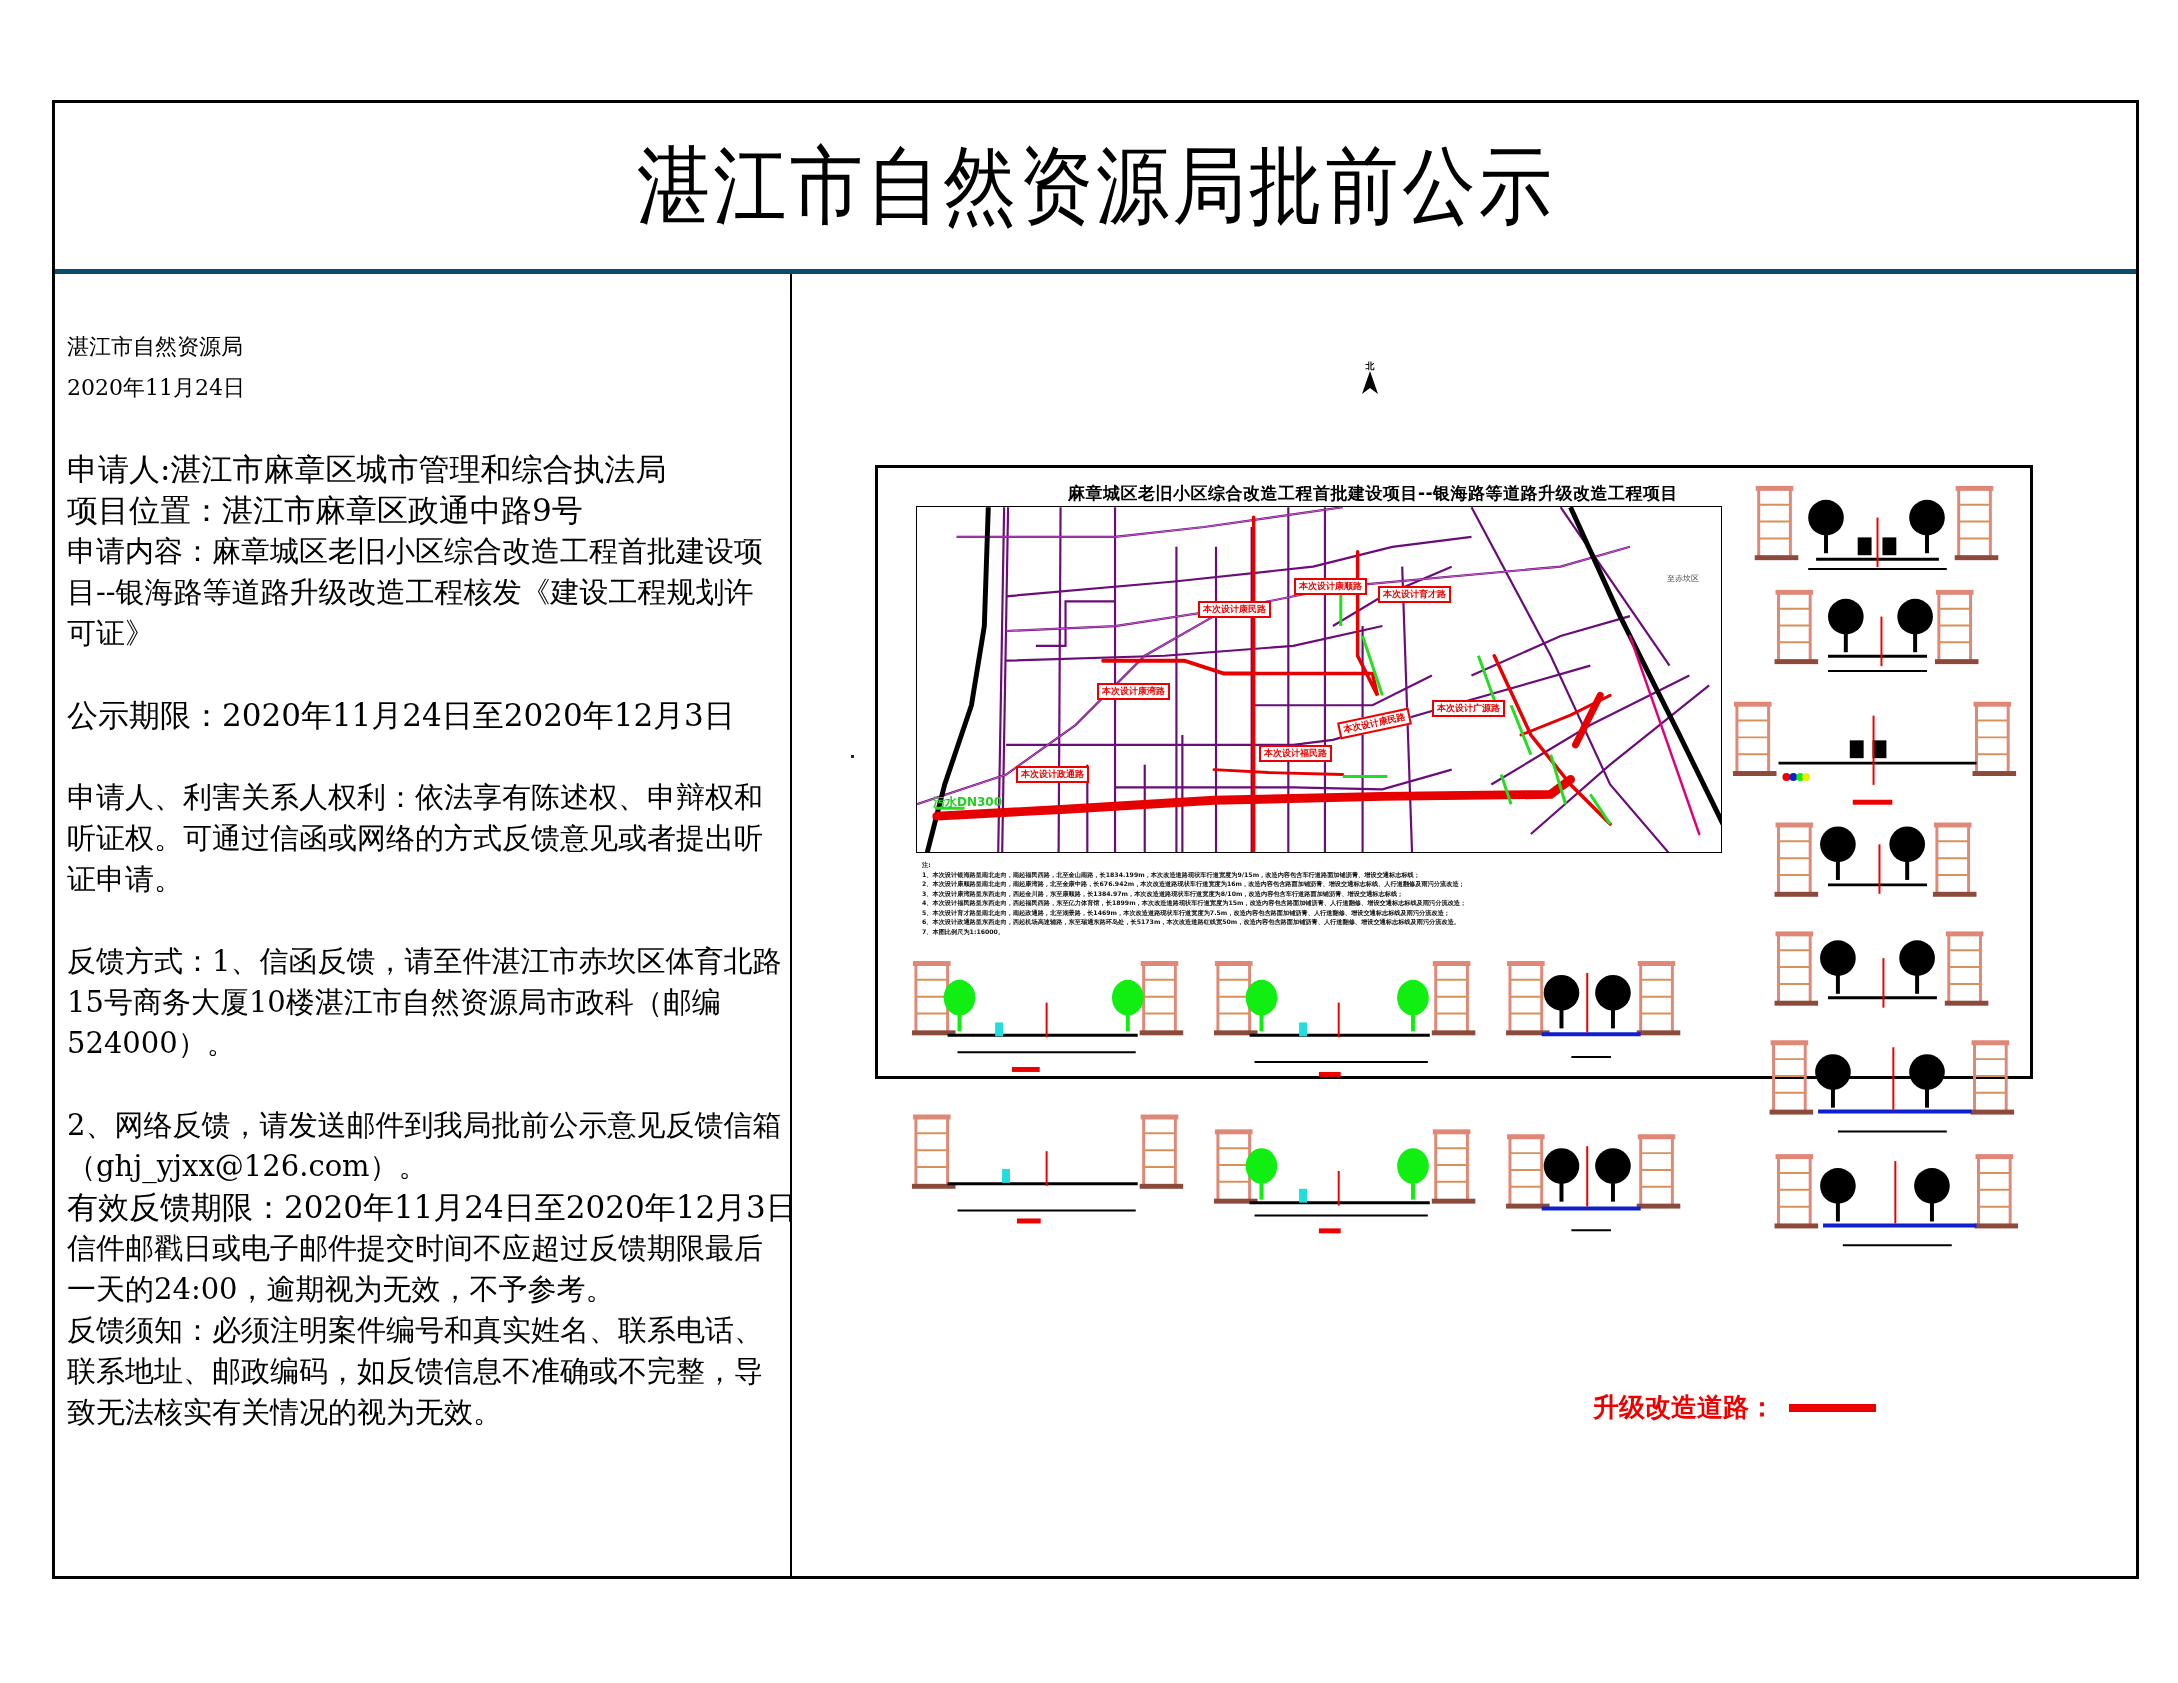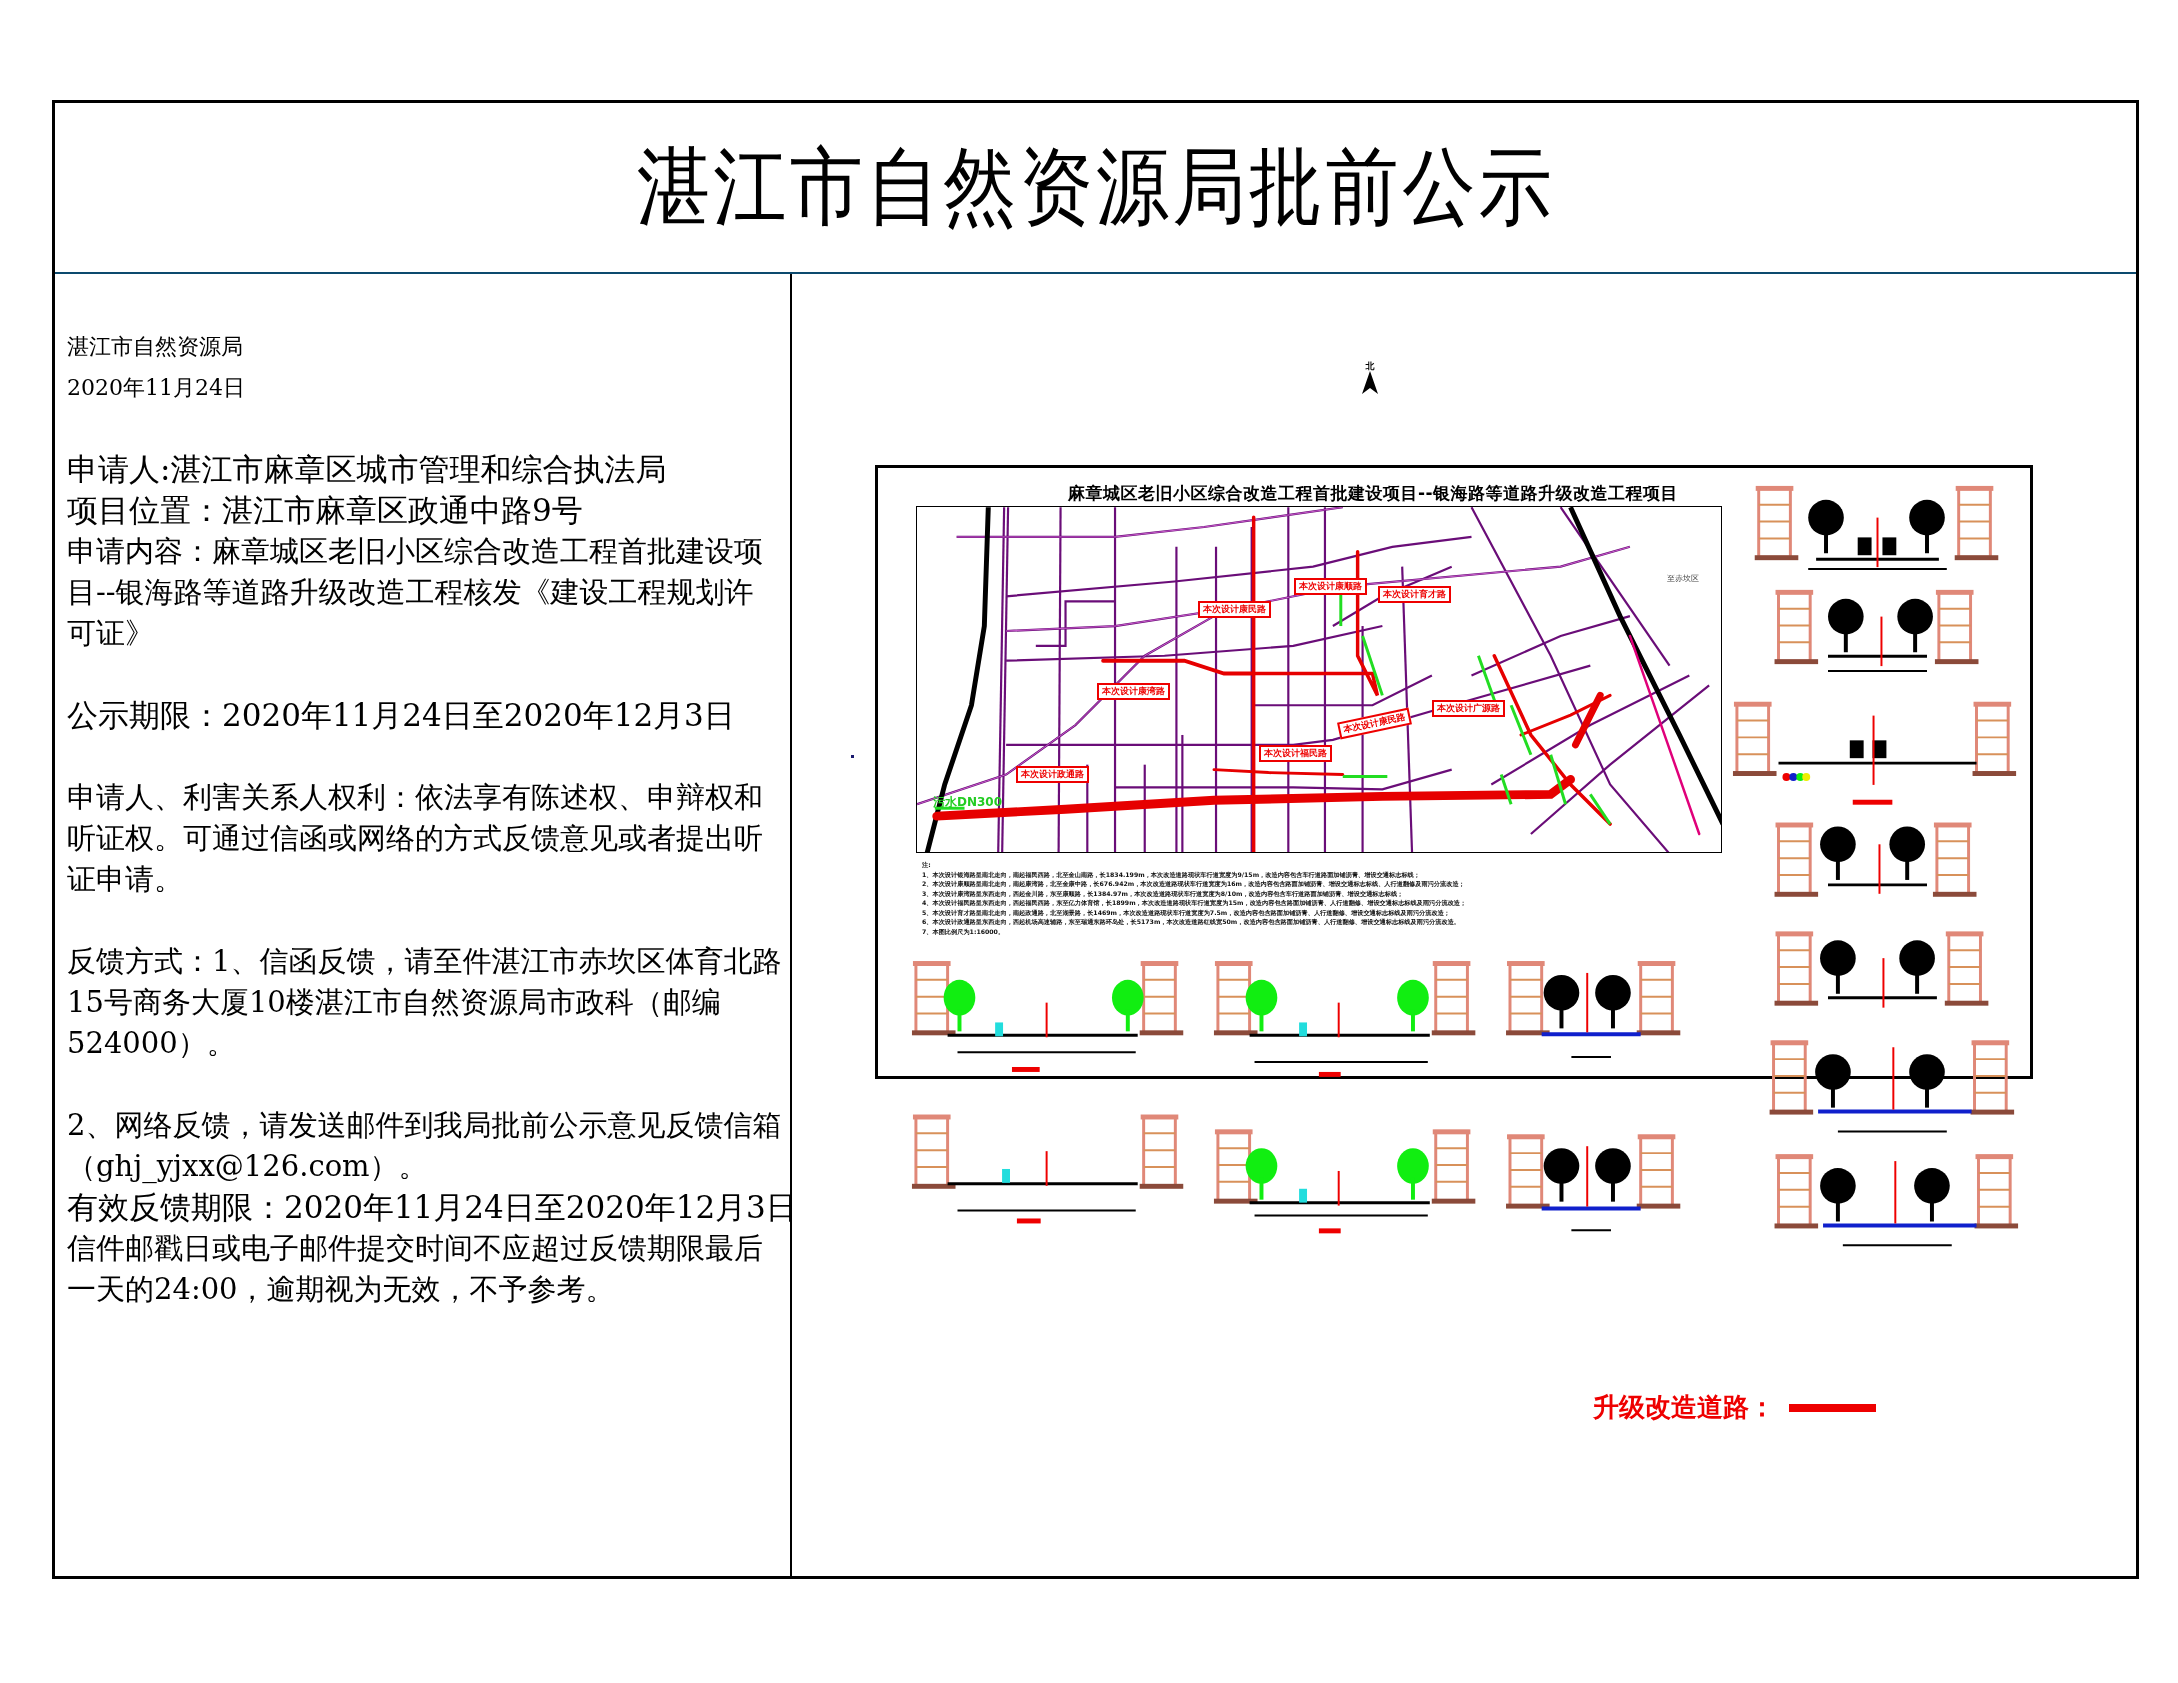--- a/index.html
+++ b/index.html
@@ -1,20 +1,20 @@
 <!DOCTYPE html>
 <html><head>
 <meta charset="utf-8">
 <style>
   * { box-sizing: border-box; margin: 0; padding: 0; }
   html, body { width: 2178px; height: 1683px; background: #ffffff; overflow: hidden; }
   body { position: relative; font-family: "DejaVu Serif", "Liberation Serif", serif; color: #000; }
 
   .frame { position: absolute; left: 52px; top: 100px; width: 2087px; height: 1479px; border: 3px solid #000; }
-  .title-row { position: absolute; left: 0; top: 0; width: 100%; height: 171px; border-bottom: 2px solid #0c4a6e; display: flex; align-items: center; justify-content: center; }
+  .title-row { position: absolute; left: 0; top: 0; width: 100%; height: 171px; border-bottom: 5px solid #0c4a6e; display: flex; align-items: center; justify-content: center; }
   .title-row h1 { font-family: "DejaVu Sans", "Liberation Sans", sans-serif; font-weight: normal; font-size: 85px; letter-spacing: 4px; transform: scaleX(0.86); transform-origin: center; }
 
   .left-col { position: absolute; left: 0; top: 171px; width: 737px; height: 1305px; border-right: 2px solid #000; padding: 12px 8px 0 12px; }
   .para { font-size: 29px; line-height: 41px; margin-bottom: 0; }
   .para.indent { text-indent: 57px; }
   .gap { height: 41px; }
   .gap-sm { height: 40px; }
   .sign { text-align: left; padding-right: 16px; font-size: 22px; line-height: 41px; }
   .sign.date { padding-right: 16px; }
   .row { font-size: 31px; line-height: 41px; white-space: nowrap; }
@@ -54,20 +54,21 @@
     <div class="gap"></div>
     <p class="row">公示期限：2020年11月24日至2020年12月3日</p>
     <div class="gap"></div>
     <p class="para">申请人、利害关系人权利：依法享有陈述权、申辩权和听证权。可通过信函或网络的方式反馈意见或者提出听证申请。</p>
     <div class="gap"></div>
     <p class="para">反馈方式：1、信函反馈，请至件湛江市赤坎区体育北路15号商务大厦10楼湛江市自然资源局市政科（邮编524000）。</p>
     <div class="gap"></div>
     <p class="para">2、网络反馈，请发送邮件到我局批前公示意见反馈信箱（ghj_yjxx@126.com）。</p>
     <p class="row">有效反馈期限：2020年11月24日至2020年12月3日</p>
     <p class="para">信件邮戳日或电子邮件提交时间不应超过反馈期限最后一天的24:00，逾期视为无效，不予参考。</p>
+    <p class="para">反馈须知：必须注明案件编号和真实姓名、联系电话、联系地址、邮政编码，如反馈信息不准确或不完整，导致无法核实有关情况的视为无效。</p>
   </div>
 
   <div class="right-col"></div>
 </div>
 
 <div class="north">
   <svg width="24" height="36" viewBox="0 0 24 36">
     <text x="12" y="9" font-size="9" text-anchor="middle" font-family="DejaVu Sans, sans-serif" font-weight="bold">北</text>
     <polygon points="12,11 4,34 12,28 20,34" fill="#000"></polygon>
   </svg>

